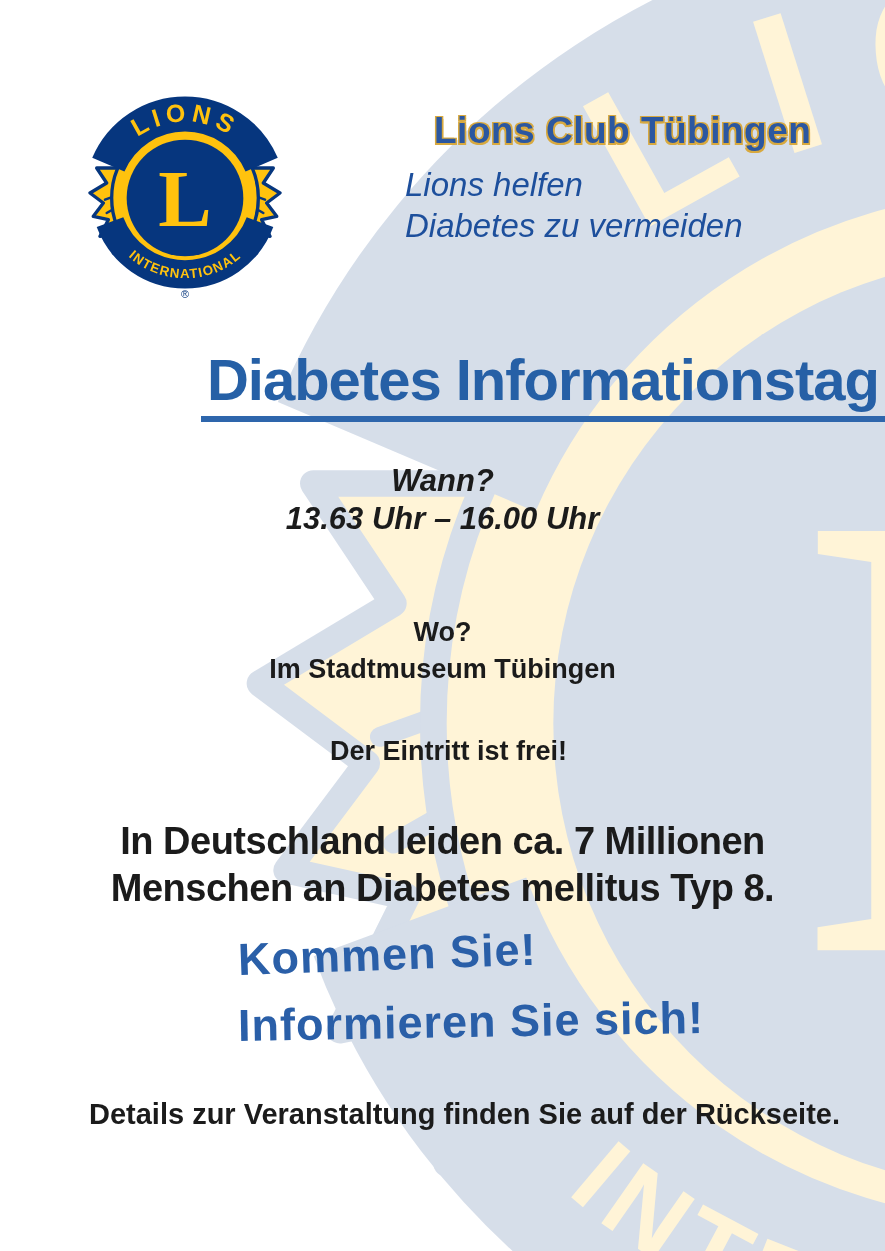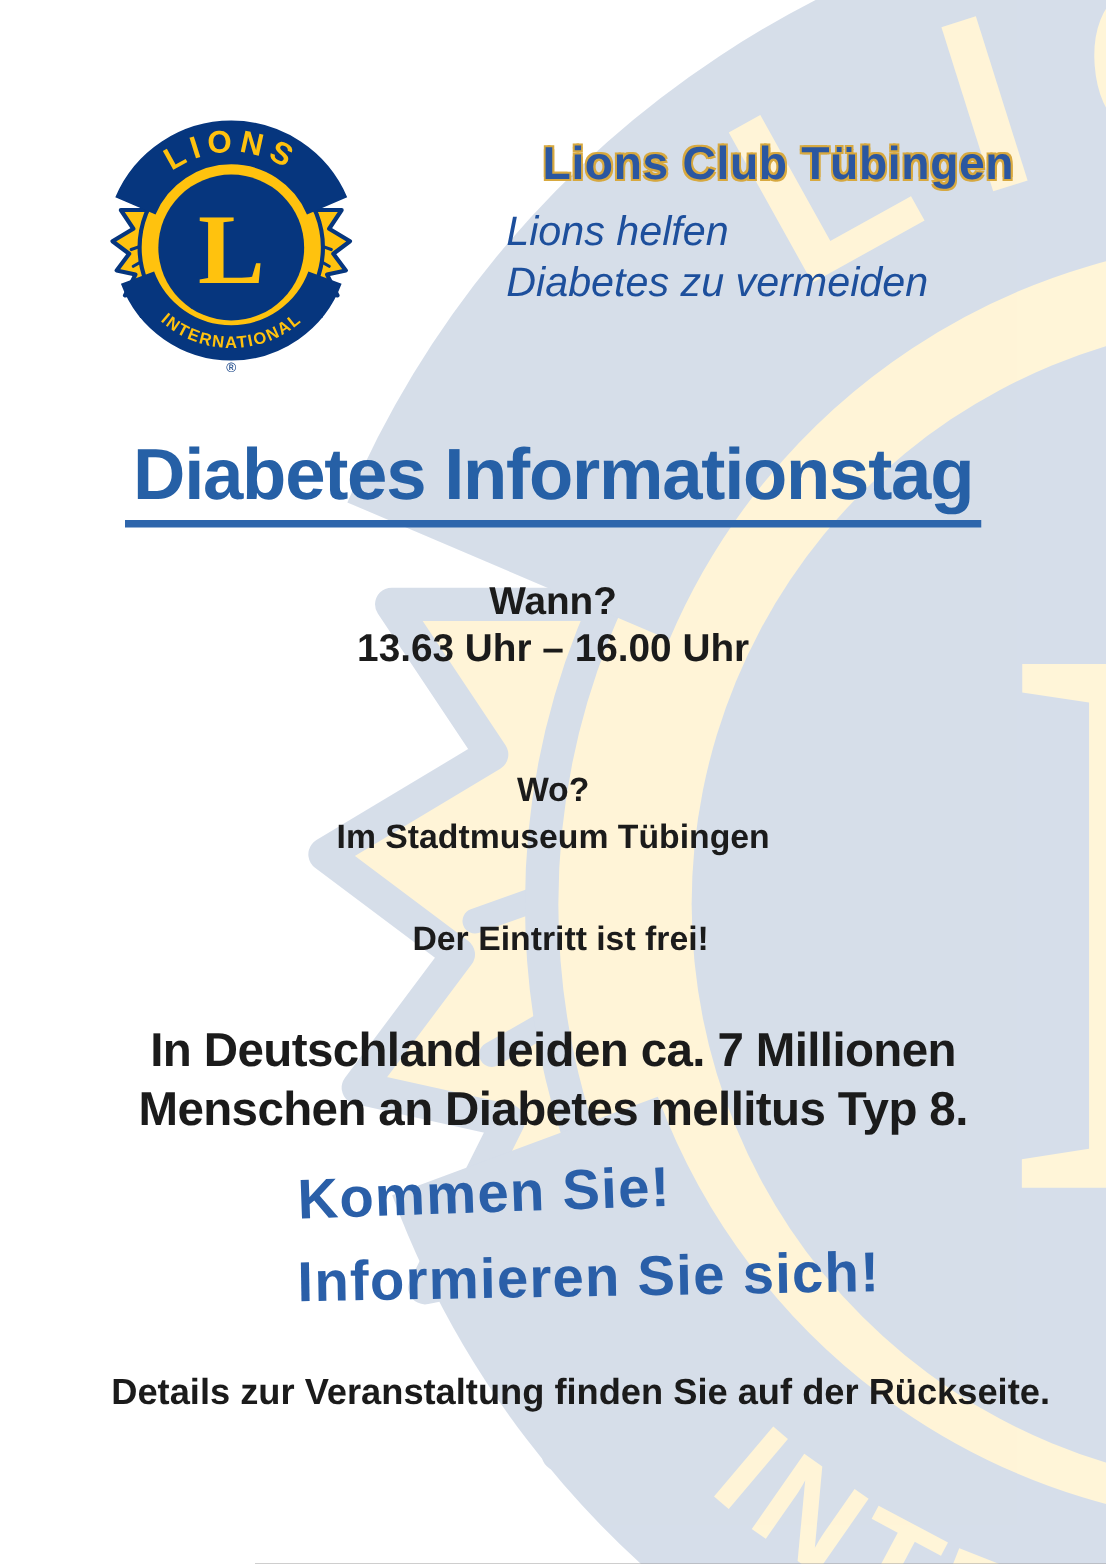--- a/index.html
+++ b/index.html
@@ -21,29 +21,29 @@
   .club-name{
     font-size:37px;font-weight:bold;color:#2B57A0;letter-spacing:0.5px;
     text-shadow:-1.5px -1.5px 0 #D8A93F, 1.5px -1.5px 0 #D8A93F,
                 -1.5px  1.5px 0 #D8A93F, 1.5px  1.5px 0 #D8A93F,
                  0 2px 0 #C79A35;
     padding-left:29px;
   }
   .tagline{font-size:33px;font-weight:normal;font-style:italic;color:#1D4F9C;
            line-height:41px;margin-top:12px;}
   
-  .heading-wrap{position:absolute;left:0;right:0;top:346px;text-align:center;z-index:2;}
+  .heading-wrap{position:absolute;left:0;right:0;top:346px;text-align:right;z-index:2;}
   .heading{
     display:inline-block;font-size:58px;font-weight:bold;color:#2660A6;
     letter-spacing:-1px;border-bottom:6px solid #2E66AC;padding:0 6px 3px 6px;
   }
   
   .cblock{position:absolute;left:0;right:0;text-align:center;color:#1B1B1B;
           font-weight:bold;z-index:2;}
-  .when-block{top:462px;font-size:31px;line-height:38px;}
+  .when-block{top:462px;font-size:31px;line-height:38px;font-style:italic;}
   .where-block{top:614px;font-size:27px;line-height:37px;}
   .admission-block{top:736px;font-size:27px;padding-left:12px;}
   .fact-block{top:818px;font-size:38px;line-height:47px;letter-spacing:-0.5px;}
   .details-block{top:1098px;font-size:29px;padding-left:44px;}
   
   .cta{position:absolute;left:238px;top:934px;z-index:2;color:#2A5FA8;
        font-size:45px;font-weight:bold;letter-spacing:1px;}
   .cta .cta-line1{transform:rotate(-2deg);transform-origin:left center;}
   .cta .cta-line2{transform:rotate(-1deg);transform-origin:left center;margin-top:14px;}
 </style>

